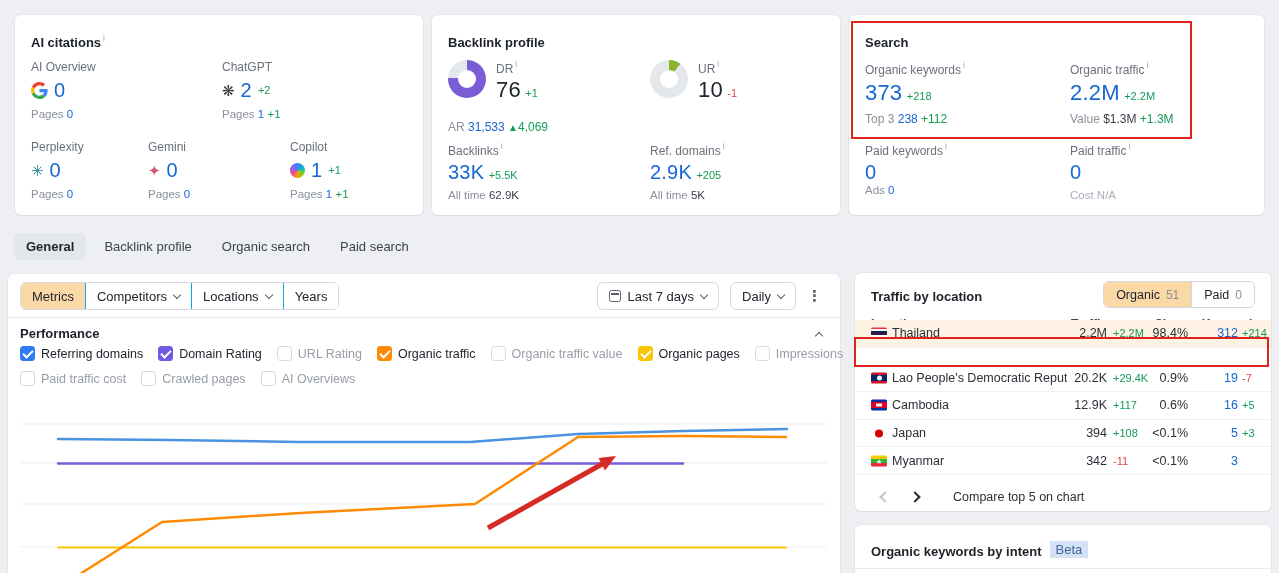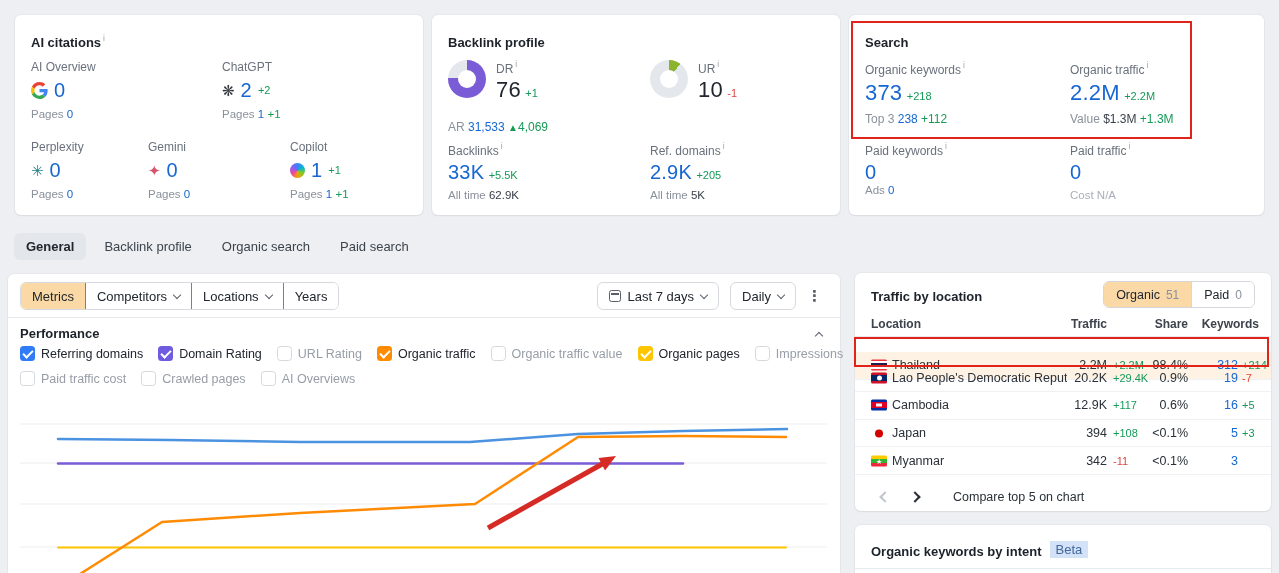--- a/index.html
+++ b/index.html
@@ -361,21 +361,21 @@
 
     <div class="tbl-head">
       <span style="left:16px;">Location</span>
       <span style="right:164px;">Traffic</span>
       <span style="right:83px;">Share</span>
       <span style="right:12px;">Keywords</span>
     </div>
     <div class="divider" style="top:63px;"></div>
 
     <div id="loc-rows">
-      <div class="loc-row hl" style="top:79px;">
+      <div class="loc-row hl" style="top:47px;">
         <span class="r-flag">
             <span class="flag flag-th"></span>
           </span>
         <span class="r-name">Thailand</span>
         <span class="r-traffic">2.2M</span>
         <span class="r-tdelta delta">+2.2M</span>
         <span class="r-share">98.4%</span>
         <span class="r-kw">312</span>
         <span class="r-kwd delta">+214</span>
       </div>

